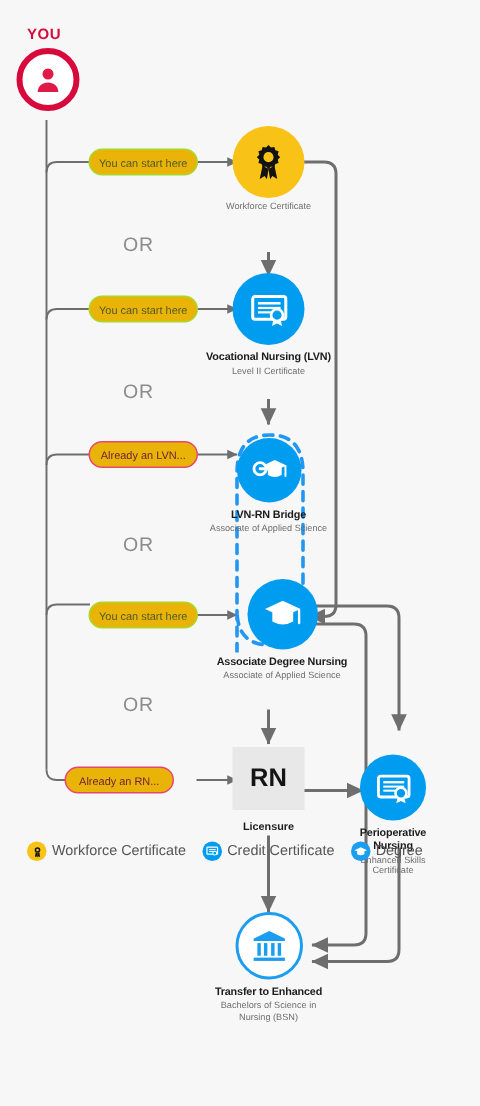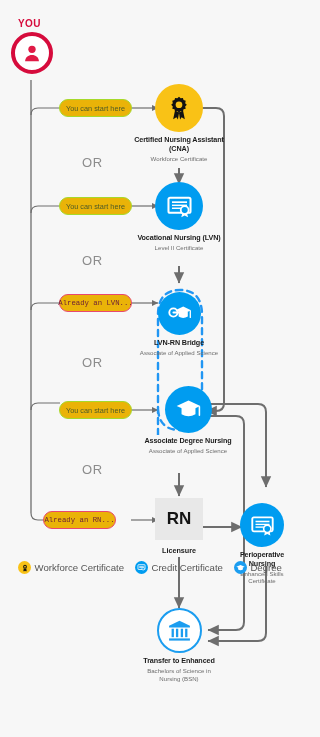--- a/index.html
+++ b/index.html
@@ -36,21 +36,21 @@
   }
 
   .pill {
     position: absolute;
     background: #eab308;
     border-radius: 999px;
     display: flex; align-items: center; justify-content: center;
     font-size: 7.3px; color: #4a4a4a; white-space: nowrap;
   }
   .pill.green { border: 1.4px solid #a7d92a; color: #4e5b28; }
-  .pill.red   { border: 1.4px solid #e8486f; color: #6d2236; font-family: Liberation Mono, monospace; }
+  .pill.red   { border: 1.4px solid #e8486f; color: #6d2236; }
 
   .or {
     position: absolute; font-size: 13px; color: #8c8c8c;
     letter-spacing: 0.6px;
   }
 
   .rnbox {
     position: absolute; background: #e8e8e8;
     display: flex; align-items: center; justify-content: center;
     font-size: 17px; font-weight: bold; color: #141414;
@@ -147,21 +147,20 @@
 
   <div class="node" style="left:131px; top:84px; width:96px;">
     <div class="circ" style="width:48px;height:48px;background:#f9c216;">
       <svg width="26" height="26" viewBox="0 0 24 24" fill="#121212">
         <path d="M12 1.6 13.5 3.1 15.6 2.7 16.2 4.7 18.2 5.4 17.7 7.5 19.2 9 17.7 10.5 18.2 12.6 16.2 13.2 15.6 15.3 13.5 14.8 12 16.3 10.5 14.8 8.4 15.3 7.8 13.2 5.8 12.6 6.3 10.5 4.8 9 6.3 7.5 5.8 5.4 7.8 4.7 8.4 2.7 10.5 3.1 z"></path>
         <circle cx="12" cy="9" r="3.1" fill="#f9c216"></circle>
         <path d="M8.3 14.4 6.6 22.4 9.6 20.6 11 22.6 12.1 16.2z"></path>
         <path d="M15.7 14.4 17.4 22.4 14.4 20.6 13 22.6 11.9 16.2z"></path>
       </svg>
     </div>
-    <div class="n-title">Certified Nursing Assistant (CNA)</div>
     <div class="n-sub">Workforce Certificate</div>
   </div>
 
   <div class="node" style="left:131px; top:182px; width:96px;text-align:center;">
     <div class="circ" style="width:48px;height:48px;background:#009cf0;">
       <svg width="27" height="27" viewBox="0 0 24 24">
         <rect x="2.2" y="4.2" width="19.6" height="13.4" rx="1.4" fill="none" stroke="#fff" stroke-width="1.8"></rect>
         <rect x="5.3" y="7.4" width="13.4" height="1.5" fill="#fff"></rect>
         <rect x="5.3" y="10.3" width="13.4" height="1.3" fill="#fff"></rect>
         <rect x="5.3" y="12.9" width="8" height="1.3" fill="#fff"></rect>

